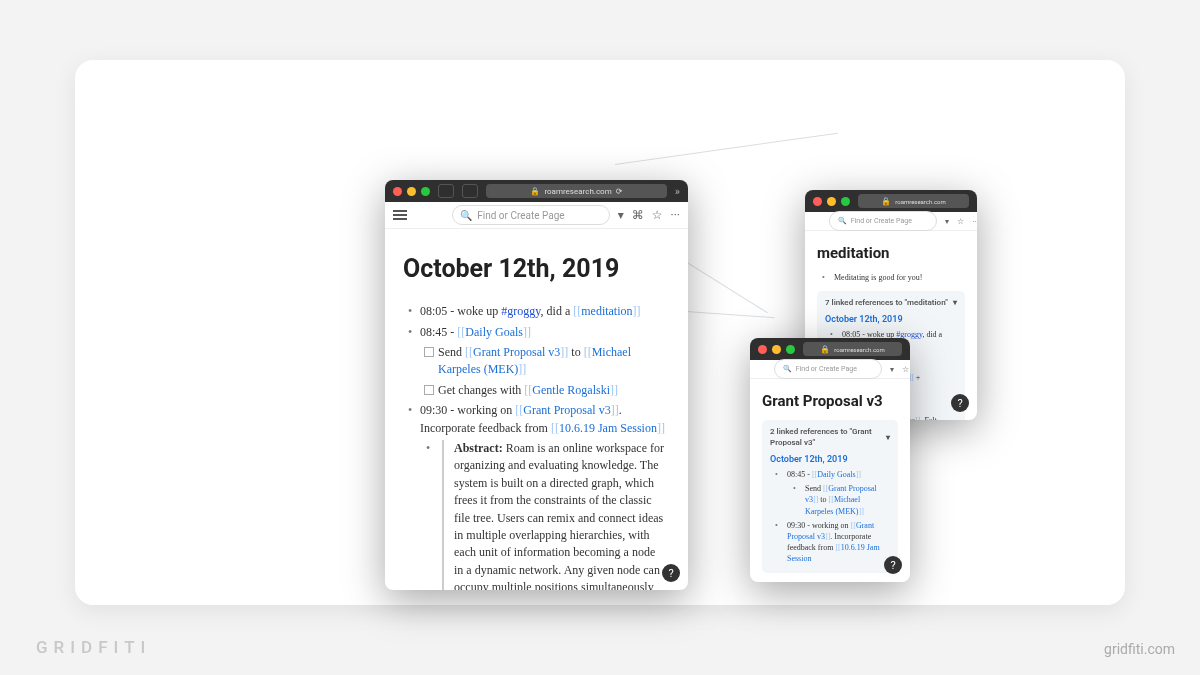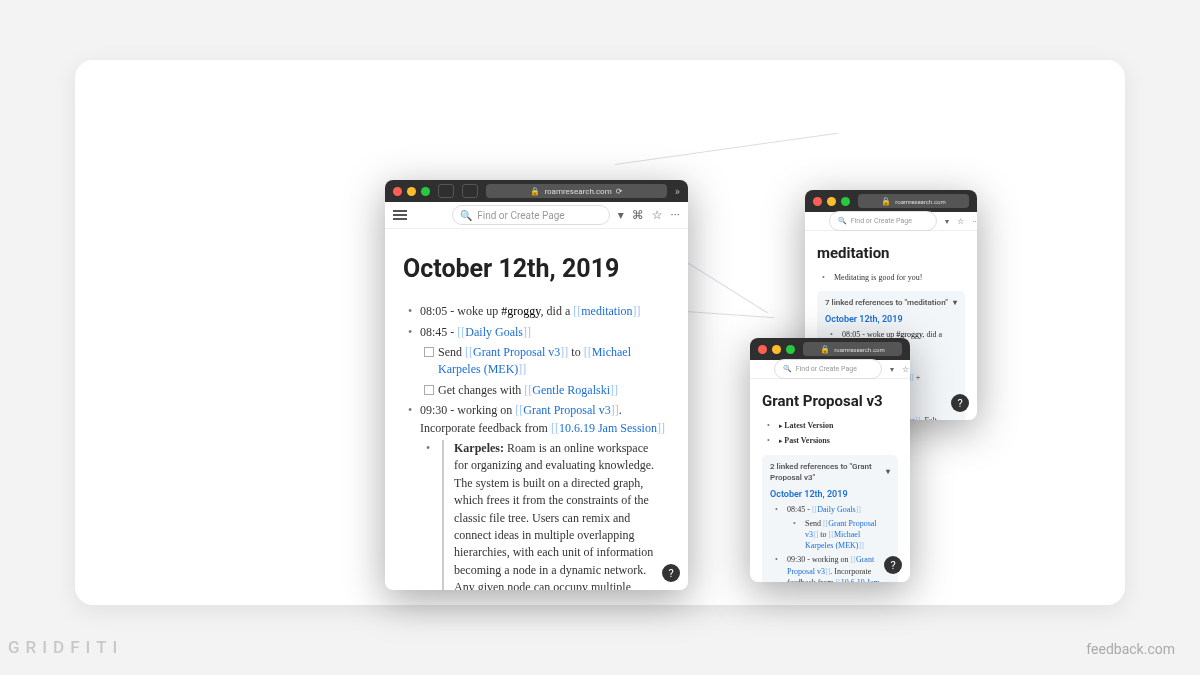--- a/index.html
+++ b/index.html
@@ -1,21 +1,21 @@
 <!DOCTYPE html>
 <html><head>
 <meta charset="utf-8">
 <style>
   html,body { margin:0; padding:0; width:1200px; height:675px;
     font-family:-apple-system,BlinkMacSystemFont,'Segoe UI',Roboto,Helvetica,Arial,sans-serif;
     background:#f3f3f3; color:#333; }
   .stage { position:relative; width:1200px; height:675px; }
   .card  { position:absolute; left:75px; top:60px; width:1050px; height:545px;
     background:#fff; border-radius:18px; box-shadow:0 6px 25px rgba(0,0,0,0.08); }
-  .brand-left  { position:absolute; left:8px;  bottom:18px; font-size:17px;
+  .brand-left  { position:absolute; left:36px;  bottom:18px; font-size:17px;
     letter-spacing:6px; color:#c8c8c8; font-weight:500; }
   .brand-right { position:absolute; right:25px; bottom:18px; font-size:14px;
     color:#aaa; }
 
   
   .win { position:absolute; background:#fff; border-radius:8px; overflow:hidden;
     box-shadow:0 10px 40px rgba(0,0,0,0.35); }
   .titlebar { background:#2f2f2f; height:22px; display:flex; align-items:center;
     padding:0 8px; gap:8px; }
   .lights { display:flex; gap:5px; }
@@ -53,21 +53,21 @@
   ul.blk li.todo::before { content:""; border:1px solid #aaa; width:8px; height:8px;
     top:3px; left:0; }
   ul.blk li.done::before { content:"✓"; color:#fff; background:#3b82f6;
     border:1px solid #3b82f6; width:8px; height:8px; font-size:8px; line-height:8px;
     text-align:center; top:3px; left:0; }
   ul.blk ul.blk { margin-left:4px; }
   .abstract { border-left:2px solid #ccc; margin-left:4px; padding-left:10px; }
 
   .lnk  { color:#1a6ed8; }
   .lnk .br { color:#9ec5f2; }
-  .tag  { color:#000000; }
+  .tag  { color:#1d4ed8; }
 
   .refs { background:#f3f6f9; border-radius:5px; padding:6px 8px; margin-top:8px; }
   .refs .hdr { font-size:8px; font-weight:600; color:#555; display:flex;
     justify-content:space-between; align-items:center; }
   .refs .day { color:#1a6ed8; font-weight:600; font-size:11px; margin:5px 0 2px; }
   .refs.sm .day { font-size:9px; }
   .refs ul.blk li { font-size:8px; }
 
   .help { position:absolute; right:8px; bottom:8px; width:18px; height:18px;
     border-radius:50%; background:#333; color:#fff; font-size:11px;
@@ -134,21 +134,21 @@
               <li class="todo">
                 <span>Get changes with </span><span class="lnk"><span class="br">[[</span><span>Gentle Rogalski</span><span class="br">]]</span></span>
               </li>
             </ul>
           </li>
           <li>
             <span>09:30 - working on </span><span class="lnk"><span class="br">[[</span><span>Grant Proposal v3</span><span class="br">]]</span></span><span>. Incorporate feedback from </span><span class="lnk"><span class="br">[[</span><span>10.6.19 Jam Session</span><span class="br">]]</span></span>
             <ul class="blk">
               <li>
                 <div class="abstract">
-                  <b>Karpeles:</b>
+                  <b>Abstract:</b>
                   <span>Roam is an online workspace for organizing and evaluating knowledge. The system is built on a directed graph, which frees it from the constraints of the classic file tree. Users can remix and connect ideas in multiple overlapping hierarchies, with each unit of information becoming a node in a dynamic network. Any given node can occupy multiple positions simultaneously, convey information through defined relationships, and populate changes throughout the graph.</span>
                 </div>
               </li>
             </ul>
           </li>
         </ul>
       </div>
       <div class="help">?</div>
     </div>
 
@@ -226,24 +226,20 @@
         <div class="search sm">
           <span>🔍</span>
           <span>Find or Create Page</span>
         </div>
         <span class="ticon" style="font-size:8px;">▾</span>
         <span class="ticon" style="font-size:8px;">☆</span>
 
       </div>
       <div class="body sm">
         <h1 class="pg sm">Grant Proposal v3</h1>
-        <ul class="blk">
-          <li><span style="font-size:7px;">▸ </span><b>Latest Version</b></li>
-          <li><span style="font-size:7px;">▸ </span><b>Past Versions</b></li>
-        </ul>
         <div class="refs sm">
           <div class="hdr">
               <span>2 linked references to "Grant Proposal v3"</span>
               <span>▾</span>
             </div>
           <div class="day">October 12th, 2019</div>
           <ul class="blk">
             <li>
               <span>08:45 - </span><span class="lnk"><span class="br">[[</span><span>Daily Goals</span><span class="br">]]</span></span>
               <ul class="blk">
@@ -258,14 +254,14 @@
             </li>
           </ul>
         </div>
       </div>
       <div class="help">?</div>
     </div>
 
   </div>
 
   <div class="brand-left">GRIDFITI</div>
-  <div class="brand-right">feedback.com</div>
+  <div class="brand-right">gridfiti.com</div>
 </div>
 
 </body></html>

